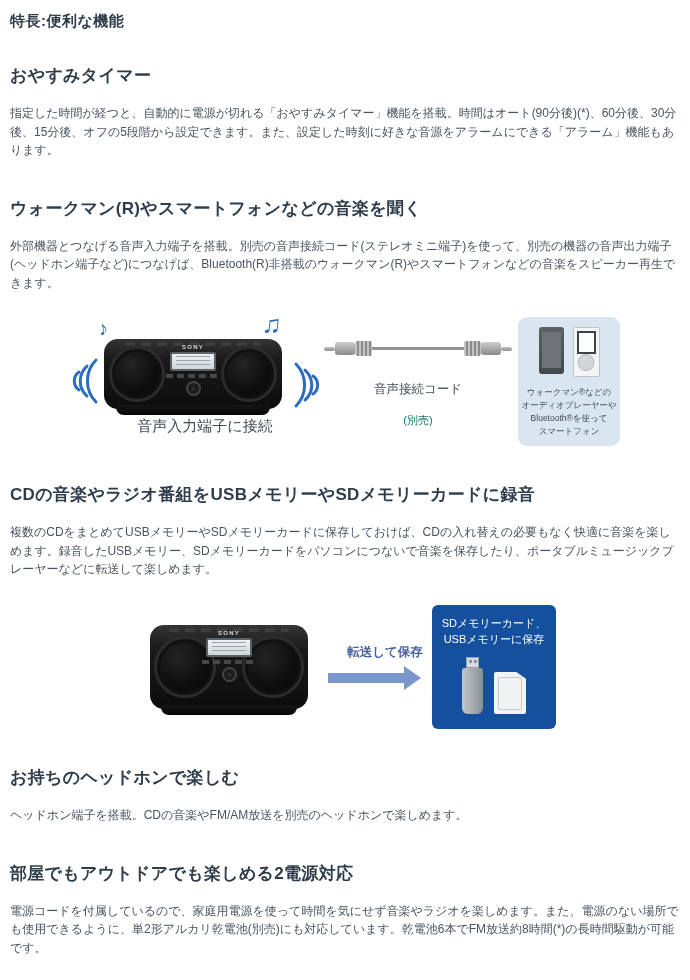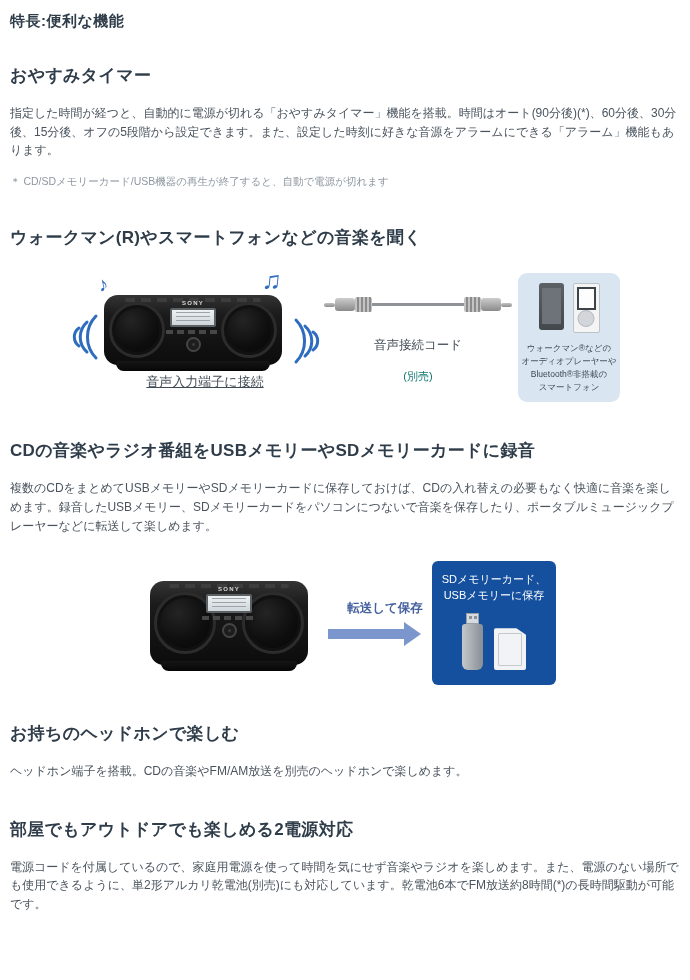--- a/index.html
+++ b/index.html
@@ -105,21 +105,21 @@
   .bb-scene { position: relative; width: 252px; height: 112px; }
   .bb-scene .boombox { position: absolute; left: 34px; top: 22px; }
   .music-note { position: absolute; color: #2e6cc0; font-weight: bold; }
   .music-note.n1 { left: 28px; top: 0px; font-size: 20px; transform: rotate(-12deg); }
   .music-note.n2 { left: 192px; top: -8px; font-size: 26px; transform: rotate(6deg); }
   .waves { position: absolute; width: 32px; height: 48px; }
   .waves.wl { left: 0; top: 40px; }
   .waves.wr { right: 0; top: 44px; transform: scaleX(-1); }
   .fig1-caption {
     position: absolute; left: 50px; top: 100px; width: 170px;
-    font-size: 13px; color: #414b55; text-align: center; white-space: nowrap; text-decoration: underline;
+    font-size: 15px; color: #414b55; text-align: center; white-space: nowrap;
   }
   .cable-col { width: 192px; margin-top: 24px; display: flex; flex-direction: column; align-items: center; gap: 12px; }
   .cable { display: flex; align-items: center; width: 188px; height: 16px; }
   .plug-tip { width: 11px; height: 4px; background: linear-gradient(180deg,#c2c2c2,#8e8e8e); border-radius: 2px; }
   .plug-body { width: 20px; height: 13px; background: linear-gradient(180deg,#cdcdcd,#8a8a8a); border-radius: 3px; }
   .plug-collar { width: 17px; height: 15px; border-radius: 2px;
     background: repeating-linear-gradient(90deg, #c4c4c4 0 2px, #8b8b8b 2px 4px); }
   .cord { flex: 1; height: 3px; background: #8f9296; }
   .cable-label { margin-top: 12px; font-size: 12.5px; color: #414b55; }
   .cable-sublabel { margin-top: 3px; font-size: 11px; color: #0f766e; }
@@ -196,25 +196,25 @@
 </head>
 <body>
 
 <div class="page">
 
   <h1 class="page-title">特長:便利な機能</h1>
 
   <section class="first">
     <h2 class="sec-heading">おやすみタイマー</h2>
     <p class="body-text">指定した時間が経つと、自動的に電源が切れる「おやすみタイマー」機能を搭載。時間はオート(90分後)(*)、60分後、30分後、15分後、オフの5段階から設定できます。また、設定した時刻に好きな音源をアラームにできる「アラーム」機能もあります。</p>
-    <p class="note-text">＊ CD/SDメモリーカード/USB機器の再生が終了すると、自動で電源が切れます</p>
   </section>
 
   <section>
     <h2 class="sec-heading">ウォークマン(R)やスマートフォンなどの音楽を聞く</h2>
+    <p class="body-text">外部機器とつなげる音声入力端子を搭載。別売の音声接続コード(ステレオミニ端子)を使って、別売の機器の音声出力端子(ヘッドホン端子など)につなげば、Bluetooth(R)非搭載のウォークマン(R)やスマートフォンなどの音楽をスピーカー再生できます。</p>
 
     <div class="figure fig-audio">
       <div class="bb-scene">
         <span class="music-note n1">♪</span>
         <span class="music-note n2">♫</span>
         <svg class="waves wl" viewBox="0 0 32 48">
           <path d="M26 3 A30 30 0 0 0 26 45" fill="none" stroke="#2e6cc0" stroke-width="3" stroke-linecap="round"></path>
           <path d="M17 9 A20 20 0 0 0 17 39" fill="none" stroke="#2e6cc0" stroke-width="3" stroke-linecap="round"></path>
           <path d="M9 15 A11 11 0 0 0 9 33" fill="none" stroke="#2e6cc0" stroke-width="3" stroke-linecap="round"></path>
         </svg>
@@ -253,21 +253,21 @@
       </div>
 
       <div class="devices-panel">
         <div class="devices-row">
           <div class="dev-phone"></div>
           <div class="dev-walkman"></div>
         </div>
         <div class="panel-text">
           <div>ウォークマン®などの</div>
           <div>オーディオプレーヤーや</div>
-          <div>Bluetooth®非搭載の</div>
+          <div>Bluetooth®を使って</div>
           <div>スマートフォン</div>
         </div>
       </div>
     </div>
   </section>
 
   <section>
     <h2 class="sec-heading">CDの音楽やラジオ番組をUSBメモリーやSDメモリーカードに録音</h2>
     <p class="body-text">複数のCDをまとめてUSBメモリーやSDメモリーカードに保存しておけば、CDの入れ替えの必要もなく快適に音楽を楽しめます。録音したUSBメモリー、SDメモリーカードをパソコンにつないで音楽を保存したり、ポータブルミュージックプレーヤーなどに転送して楽しめます。</p>
 

